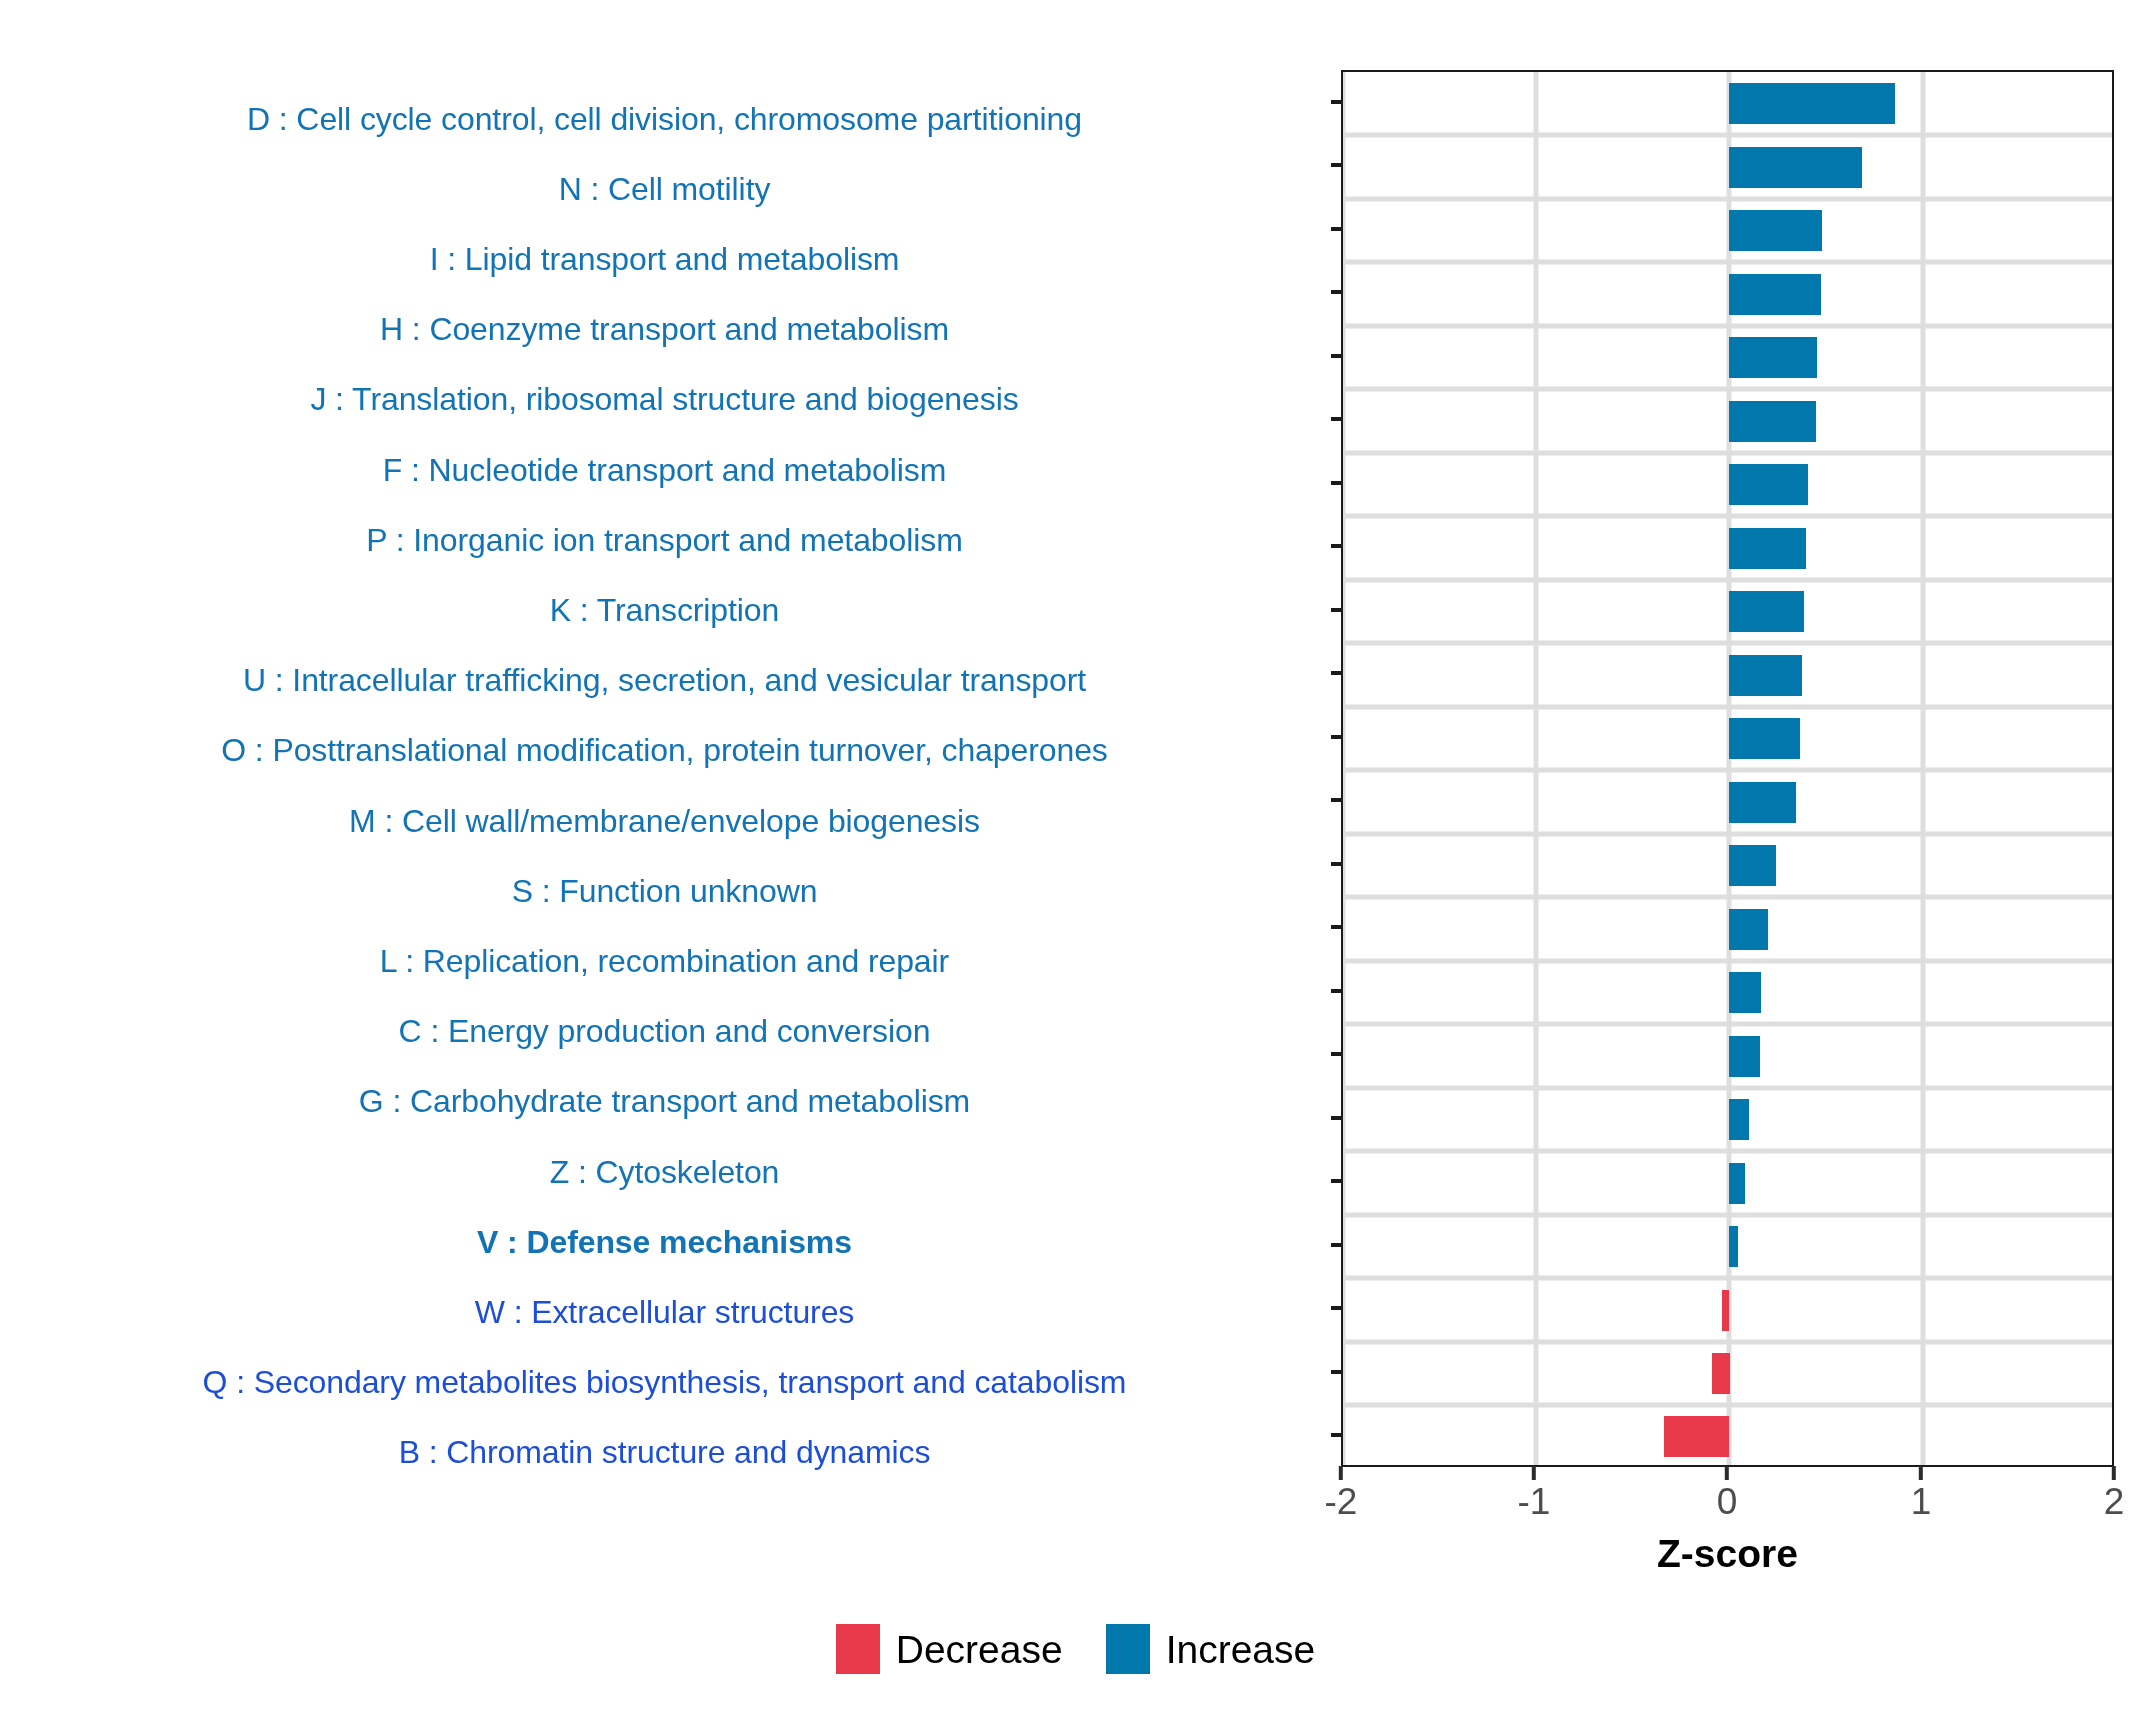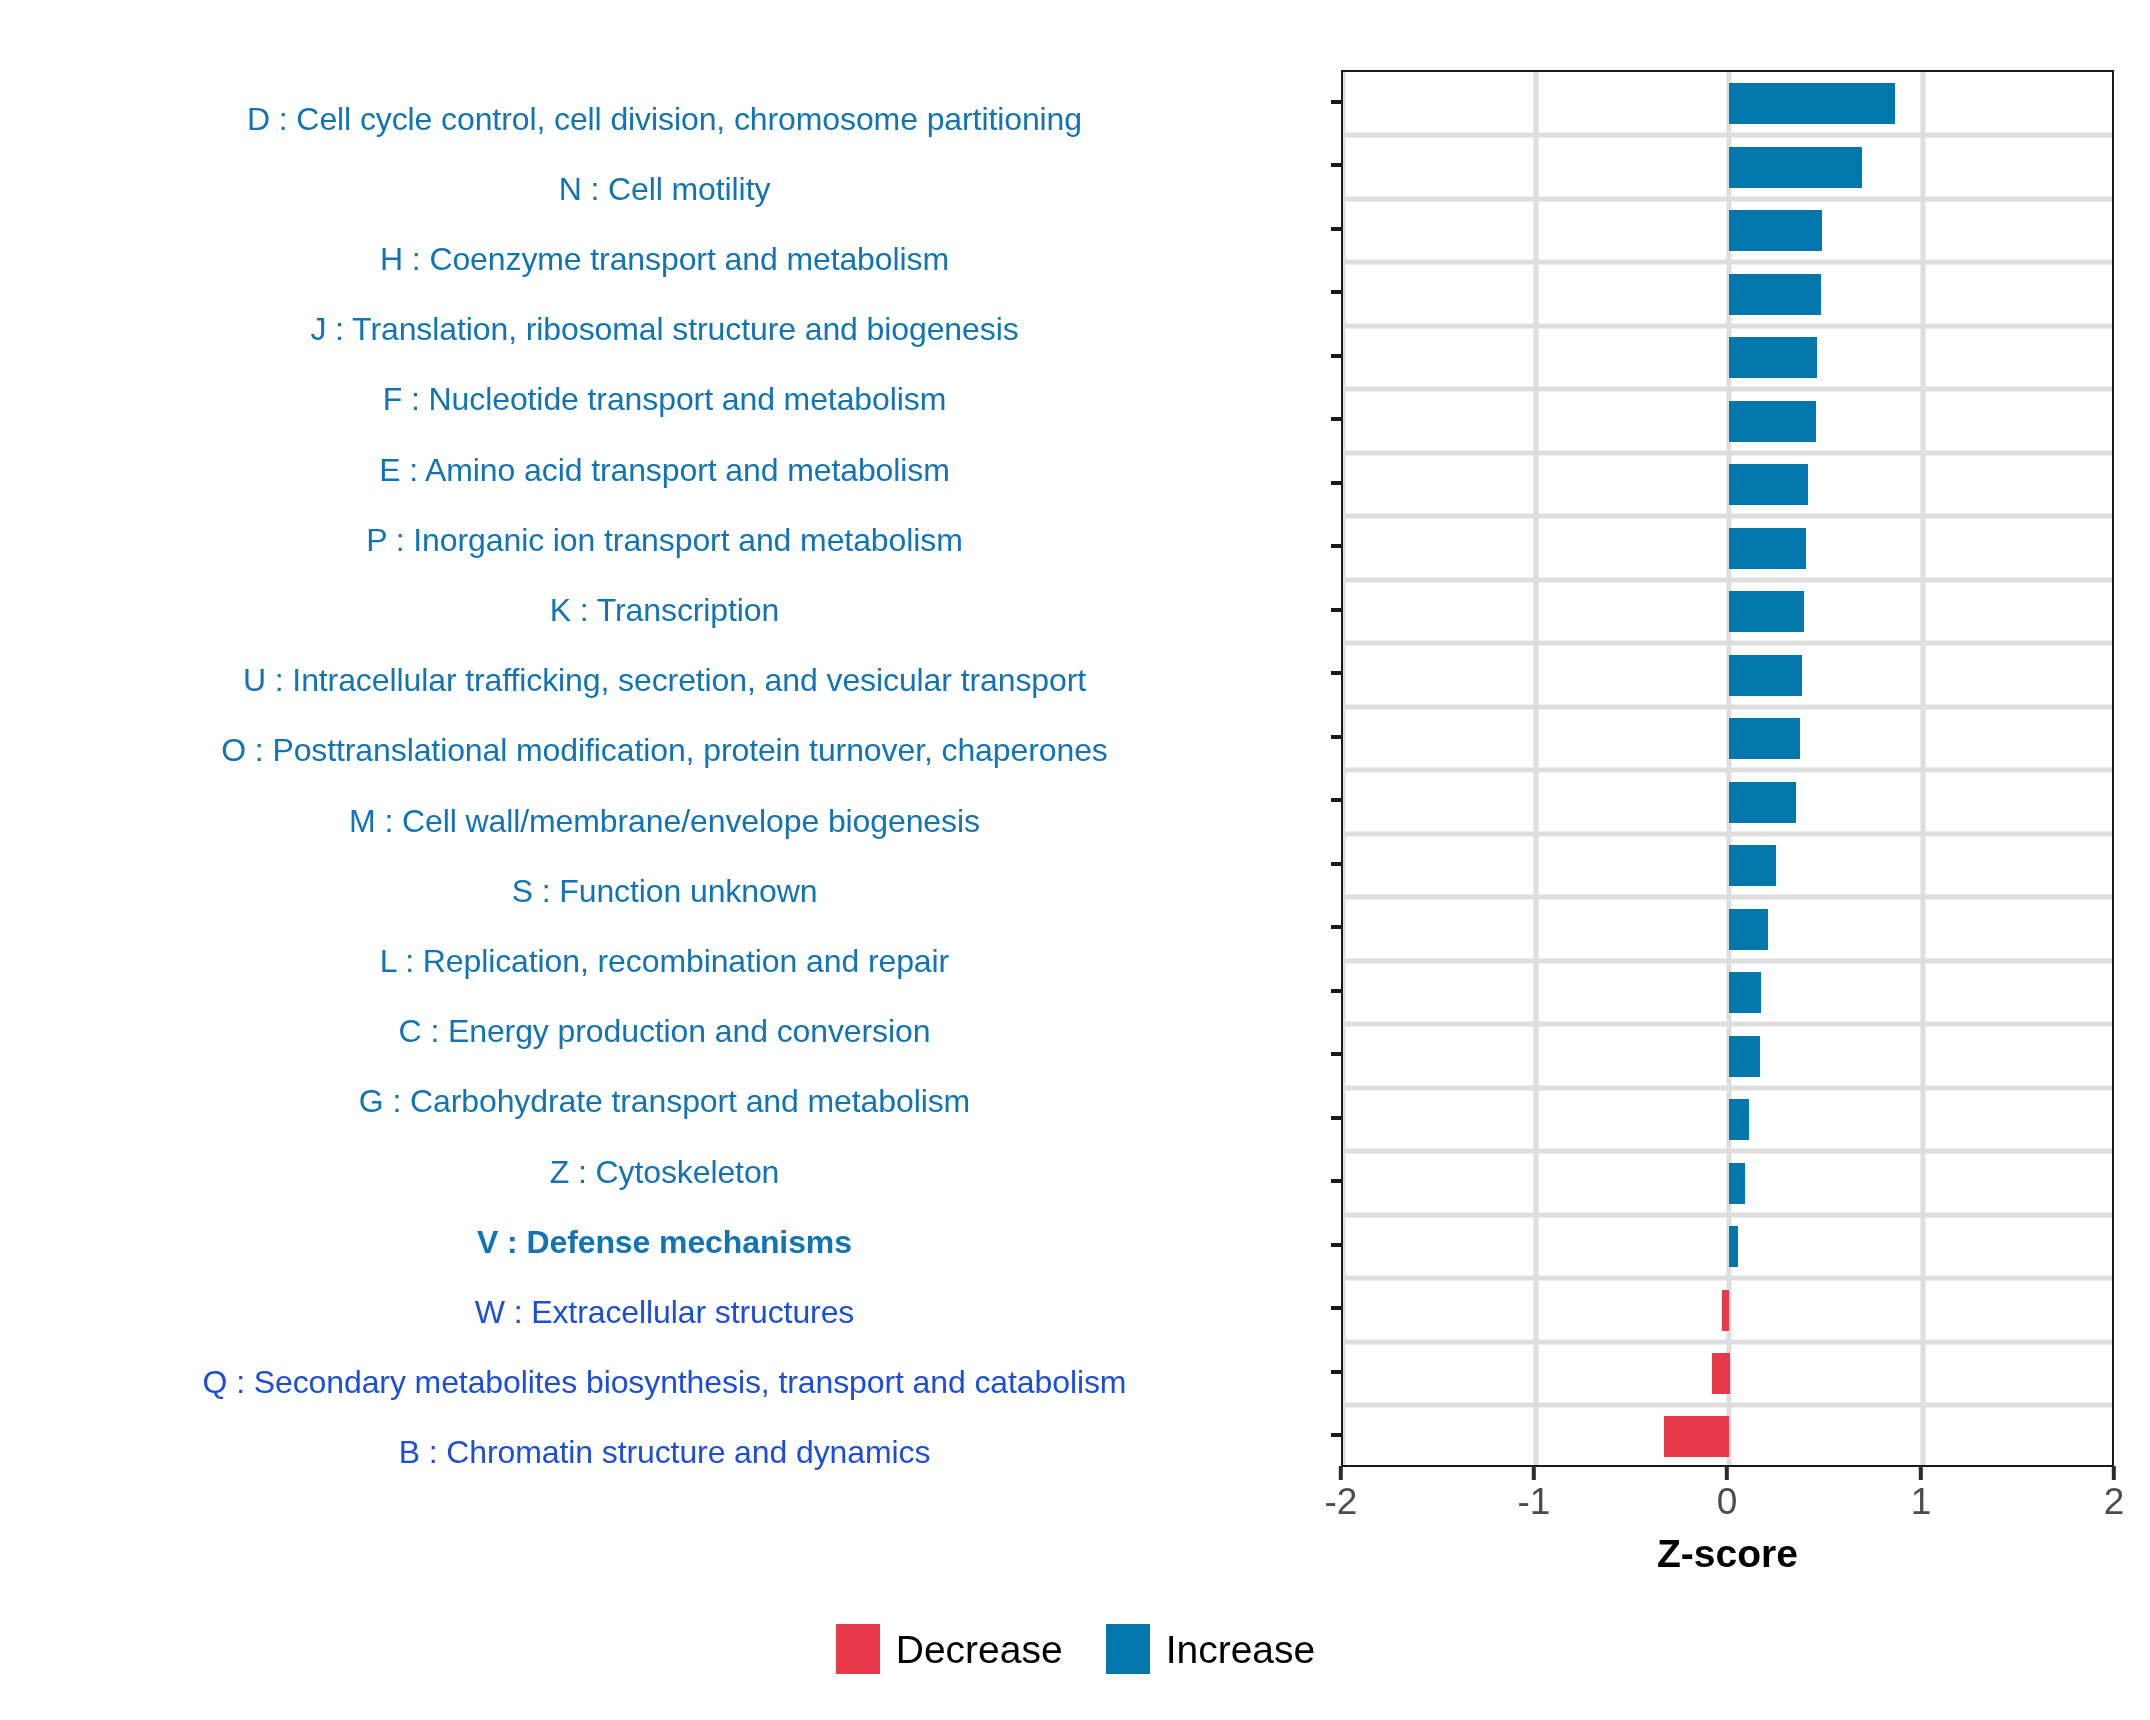--- a/index.html
+++ b/index.html
@@ -191,30 +191,30 @@
 <div id="figure">
 
   <div id="y-axis-labels">
       <div class="y-label-row" style="height: 63px;">
         <span class="y-label-text inc">D : Cell cycle control, cell division, chromosome partitioning</span>
       </div>
       <div class="y-label-row" style="height: 63px;">
         <span class="y-label-text inc">N : Cell motility</span>
       </div>
       <div class="y-label-row" style="height: 63px;">
+        <span class="y-label-text inc">I : Lipid transport and metabolism</span>
+      </div>
+      <div class="y-label-row" style="height: 63px;">
         <span class="y-label-text inc">H : Coenzyme transport and metabolism</span>
       </div>
       <div class="y-label-row" style="height: 63px;">
         <span class="y-label-text inc">J : Translation, ribosomal structure and biogenesis</span>
       </div>
       <div class="y-label-row" style="height: 63px;">
         <span class="y-label-text inc">F : Nucleotide transport and metabolism</span>
-      </div>
-      <div class="y-label-row" style="height: 63px;">
-        <span class="y-label-text inc">E : Amino acid transport and metabolism</span>
       </div>
       <div class="y-label-row" style="height: 63px;">
         <span class="y-label-text inc">P : Inorganic ion transport and metabolism</span>
       </div>
       <div class="y-label-row" style="height: 63px;">
         <span class="y-label-text inc">K : Transcription</span>
       </div>
       <div class="y-label-row" style="height: 63px;">
         <span class="y-label-text inc">U : Intracellular trafficking, secretion, and vesicular transport</span>
       </div>

